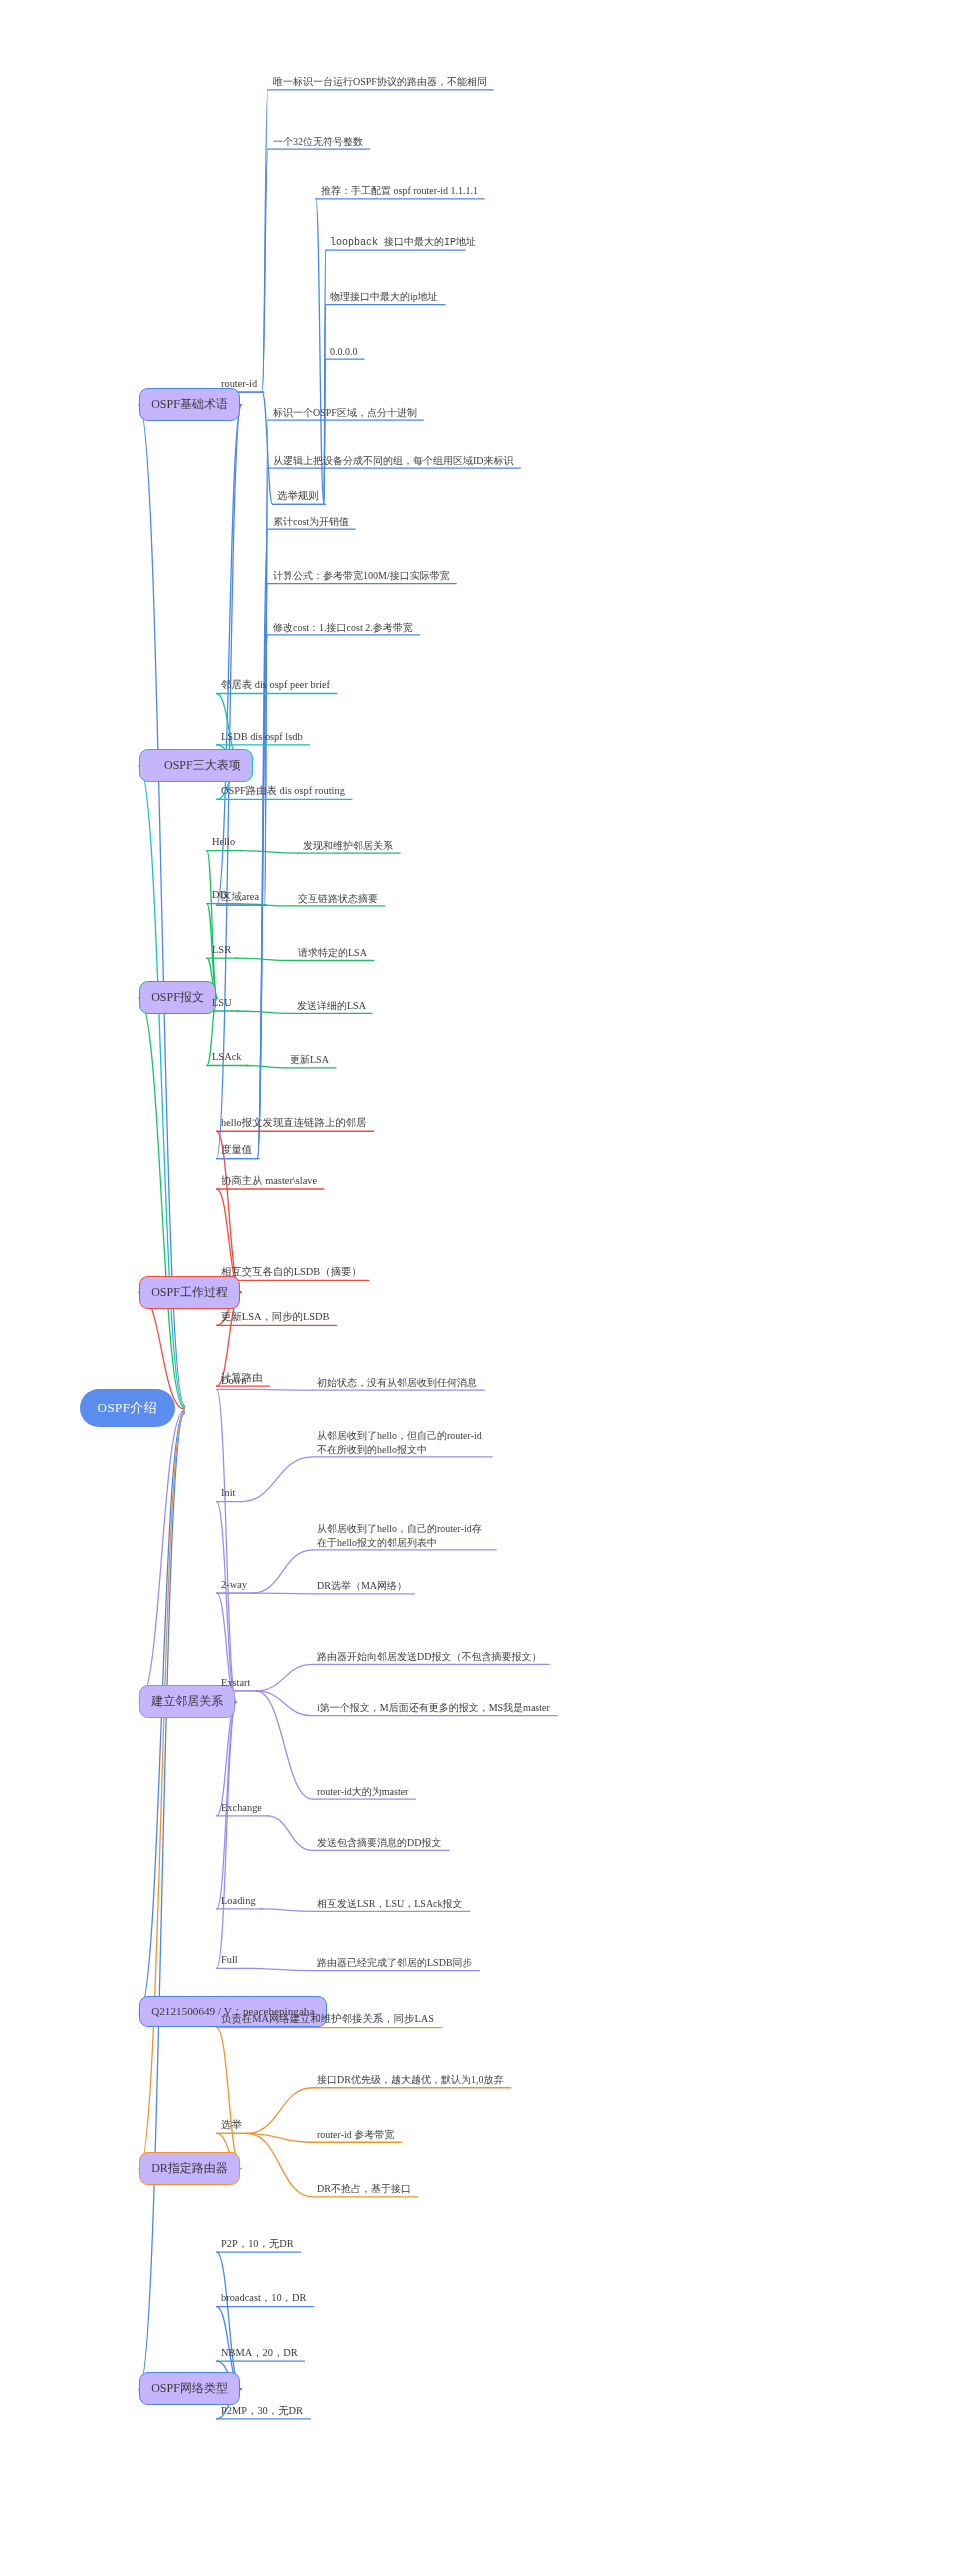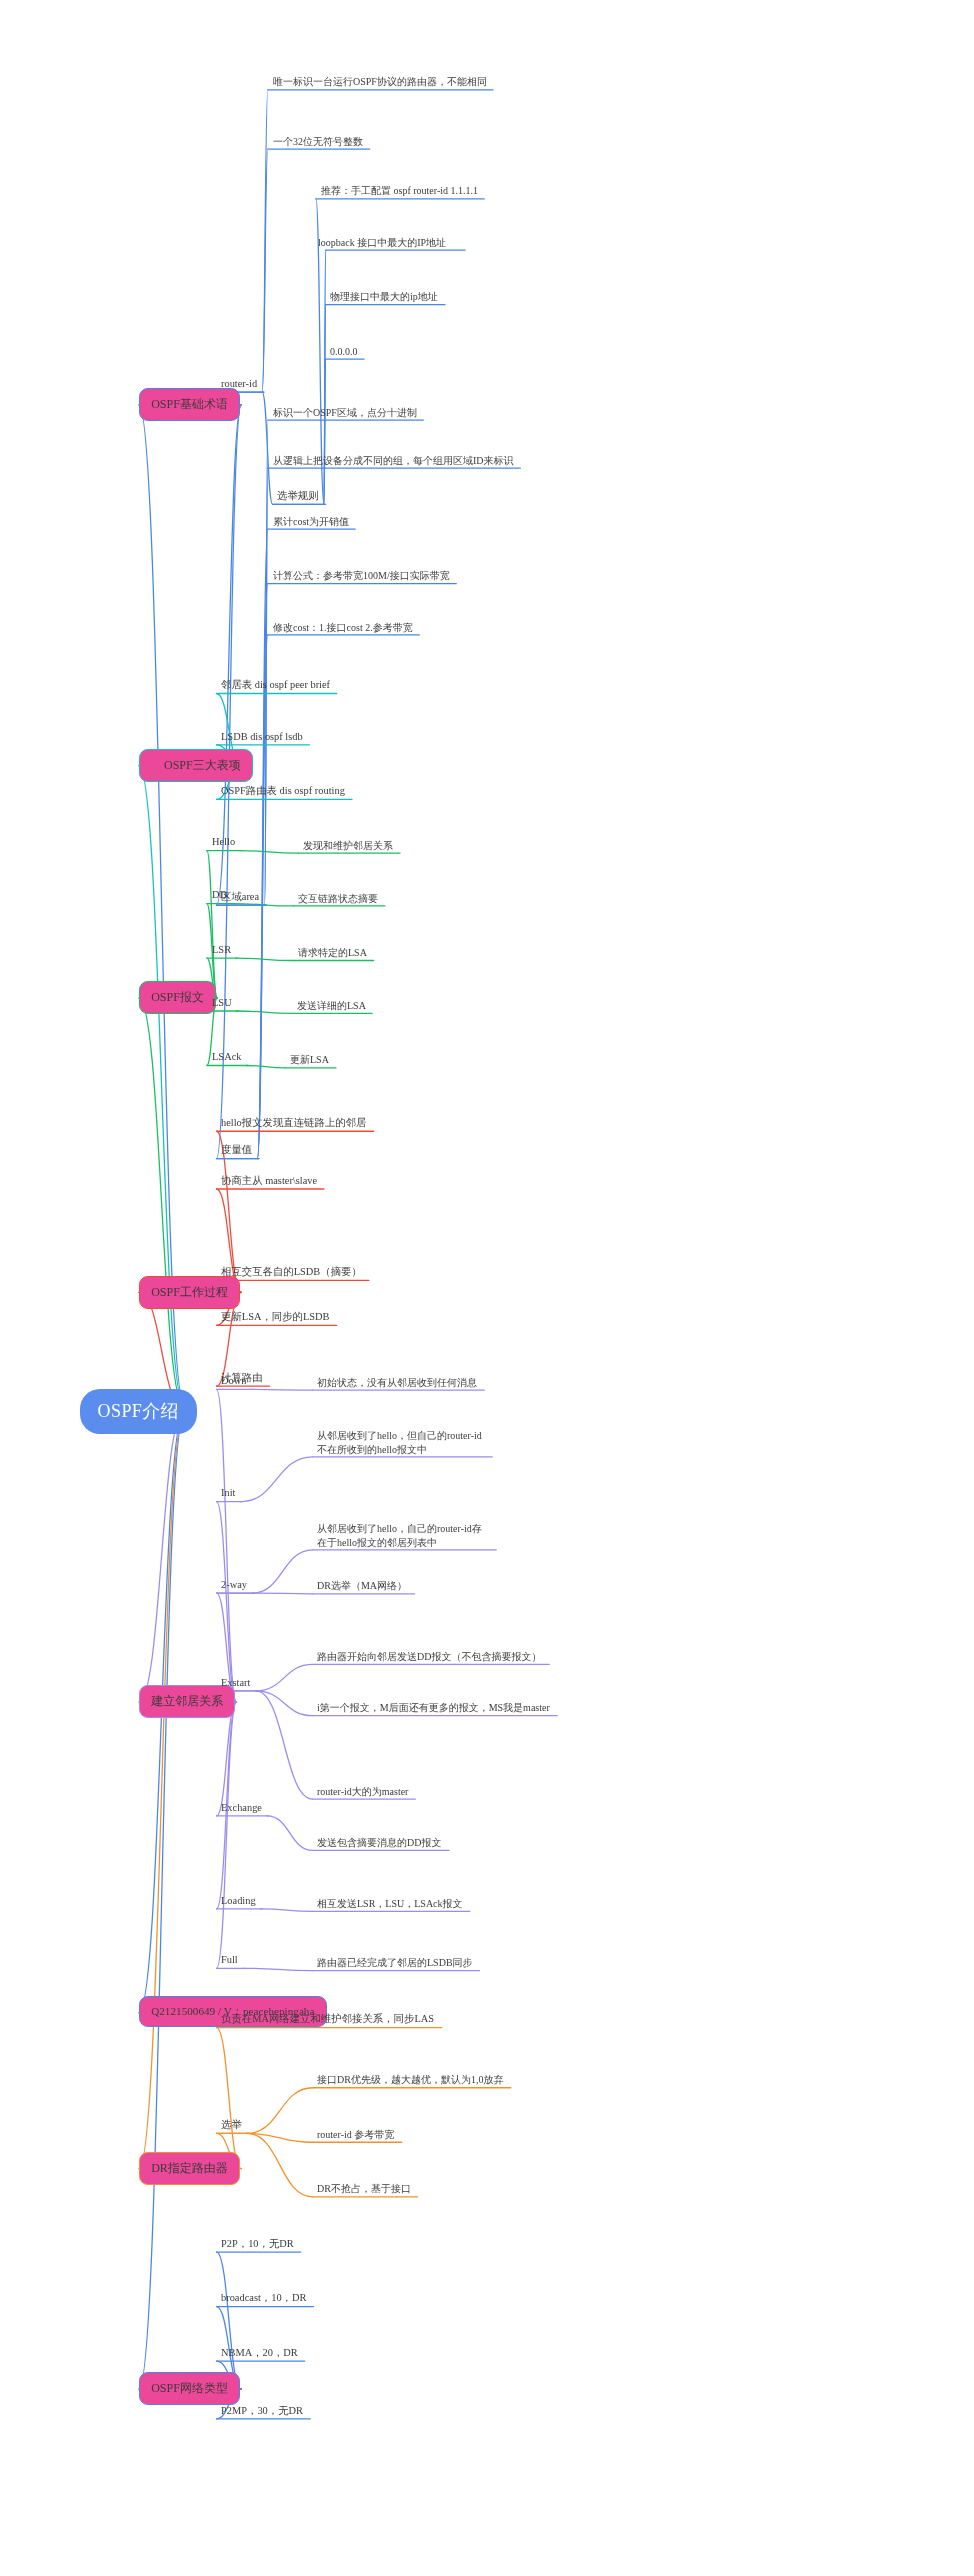--- a/index.html
+++ b/index.html
@@ -5,27 +5,27 @@
   html,body{margin:0;padding:0;background:#ffffff;}
   body{font-family:"Liberation Serif","DejaVu Serif",serif;color:#3c3c3c;}
   #root-canvas{position:relative;width:975px;height:2576px;background:#fff;overflow:hidden;}
   svg.links{position:absolute;left:0;top:0;width:975px;height:2576px;pointer-events:none;}
 
   .node{position:absolute;white-space:nowrap;line-height:1.35;}
 
   
   .root-node{
     background:#5b8def;color:#ffffff;border-radius:20px;
-    font-size:18px;padding:10.4px 17.6px;letter-spacing:0.4px;
+    font-size:13px;padding:10.4px 17.6px;letter-spacing:0.4px;
     box-shadow:0 0 0 0 rgba(0,0,0,0);
   }
 
   
   .lvl1{
-    background:#ec4899;border:1.8px solid #5b8def;border-radius:8.8px;
+    background:#c4b5fd;border:1.8px solid #5b8def;border-radius:8.8px;
     font-size:12px;padding:7.2px 11.2px;color:#3a3a3a;
   }
   .lvl1.c-blue{border-color:#4a86e8;}
   .lvl1.c-teal{border-color:#16bfc0;padding-left:24px;}
   .lvl1.c-green{border-color:#19bf63;}
   .lvl1.c-red{border-color:#ef4b3c;}
   .lvl1.c-purple{border-color:#9b8cf0;}
   .lvl1.c-orange{border-color:#f0922b;}
   .lvl1.c-blue2{border-color:#4a86e8;}
   .lvl1.c-note{border-color:#4a86e8;font-size:11.2px;}
@@ -179,21 +179,21 @@
 
   <div class="node root-node" style="left:80px;top:1389px;">OSPF介绍</div>
 
   <div class="node lvl1 c-blue" style="left:139px;top:388px;">OSPF基础术语</div>
 
   <div class="node lvl2" style="left: 221px; top: 377px;">router-id</div>
   <div class="node lvl3" style="left: 273px; top: 75px;">唯一标识一台运行OSPF协议的路由器，不能相同</div>
   <div class="node lvl3" style="left: 273px; top: 135px;">一个32位无符号整数</div>
   <div class="node lvl2" style="left: 277px; top: 489px;">选举规则</div>
   <div class="node lvl3" style="left: 321px; top: 184px;">推荐：手工配置 ospf router-id 1.1.1.1</div>
-  <div class="node lvl3" style="left: 318px; top: 236px;">loopback 接口中最大的IP地址</div>
+  <div class="node lvl3" style="left: 330px; top: 236px; font-family: Liberation Mono, monospace;">loopback 接口中最大的IP地址</div>
   <div class="node lvl3" style="left: 330px; top: 290px;">物理接口中最大的ip地址</div>
   <div class="node lvl3" style="left: 330px; top: 345px;">0.0.0.0</div>
 
   <div class="node lvl2" style="left: 221px; top: 890px;">区域area</div>
   <div class="node lvl3" style="left: 273px; top: 406px;">标识一个OSPF区域，点分十进制</div>
   <div class="node lvl3" style="left: 273px; top: 454px;">从逻辑上把设备分成不同的组，每个组用区域ID来标识</div>
 
   <div class="node lvl2" style="left: 221px; top: 1143px;">度量值</div>
   <div class="node lvl3" style="left: 273px; top: 515px;">累计cost为开销值</div>
   <div class="node lvl3" style="left: 273px; top: 569px;">计算公式：参考带宽100M/接口实际带宽</div>

